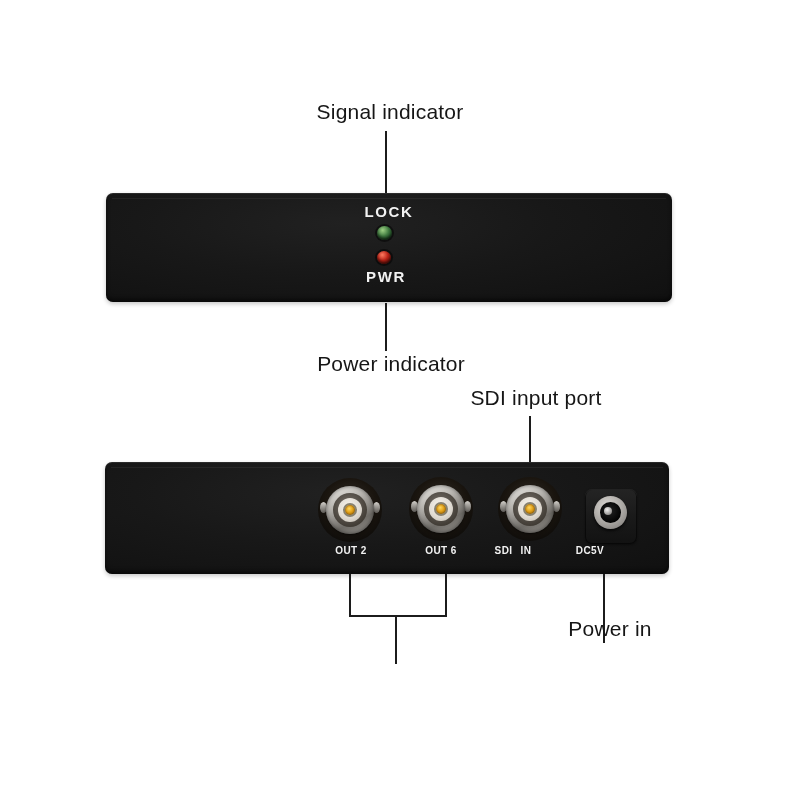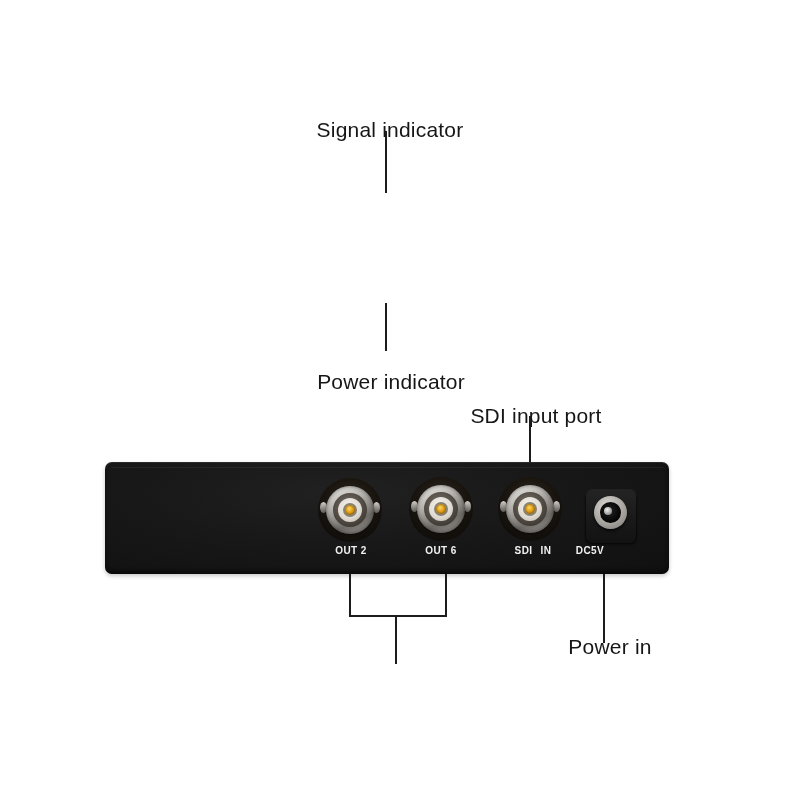--- a/index.html
+++ b/index.html
@@ -3,21 +3,21 @@
 <meta charset="utf-8">
 <style>
   html,body{margin:0;padding:0;background:#ffffff;}
   #canvas{
     position:relative;width:800px;height:800px;background:#ffffff;
     font-family:"Liberation Sans",sans-serif;overflow:hidden;
   }
   
   .callout{
     position:absolute;transform:translateX(-50%);
-    font-size:21px;color:#161616;letter-spacing:.2px;white-space:nowrap;margin-top:18px;
+    font-size:21px;color:#161616;letter-spacing:.2px;white-space:nowrap;
   }
   .vline{position:absolute;width:2px;background:#1c1c1c;}
   .hline{position:absolute;height:2px;background:#1c1c1c;}
   
   .panel{
     position:absolute;border-radius:7px;
     background:radial-gradient(ellipse at 42% 28%,#212121 0%,#181818 45%,#101010 100%);
     box-shadow:inset 0 1px 1px rgba(255,255,255,.10),
                inset 0 -3px 4px rgba(0,0,0,.55),
                0 2px 4px rgba(0,0,0,.22);
@@ -78,20 +78,26 @@
     background:radial-gradient(circle at 40% 35%,#f2f1f0 0%,#a3a19f 60%,#6e6c6a 100%);}
 </style>
 </head>
 <body>
 
 <div id="canvas">
 
   <div class="callout" style="left:390px;top:100px">Signal indicator</div>
   <div class="vline" style="left:385px;top:131px;height:62px"></div>
 
+  <div class="panel" style="left:106px;top:193px;width:566px;height:109px">
+    <div class="panel-label" style="left:283px;top:10px">LOCK</div>
+    <div class="led led-green" style="left:271px;top:33px"></div>
+    <div class="led led-red" style="left:271px;top:58px"></div>
+    <div class="panel-label" style="left:280px;top:75px">PWR</div>
+  </div>
 
   <div class="vline" style="left:385px;top:303px;height:48px"></div>
   <div class="callout" style="left:391px;top:352px">Power indicator</div>
 
   <div class="callout" style="left:536px;top:386px">SDI input port</div>
   <div class="vline" style="left:529px;top:416px;height:47px"></div>
 
   <div class="panel" style="left:105px;top:462px;width:564px;height:112px">
 
     <div class="bnc" style="left:217px;top:20px">
@@ -127,21 +133,21 @@
     <div class="dc-jack">
       <div class="dc-ring">
         <div class="dc-hole">
           <div class="dc-pin"></div>
         </div>
       </div>
     </div>
 
     <div class="port-label" style="left:246px">OUT 2</div>
     <div class="port-label" style="left:336px">OUT 6</div>
-    <div class="port-label wide-space" style="left:428px">SDI IN</div>
+    <div class="port-label wide-space" style="left:408px">SDI IN</div>
     <div class="port-label" style="left:485px">DC5V</div>
   </div>
 
   <div class="vline" style="left:349px;top:574px;height:43px"></div>
   <div class="vline" style="left:445px;top:574px;height:43px"></div>
   <div class="hline" style="left:349px;top:615px;width:98px"></div>
   <div class="vline" style="left:395px;top:617px;height:47px"></div>
 
   <div class="vline" style="left:603px;top:574px;height:69px"></div>
   <div class="callout" style="left:610px;top:617px">Power in</div>

